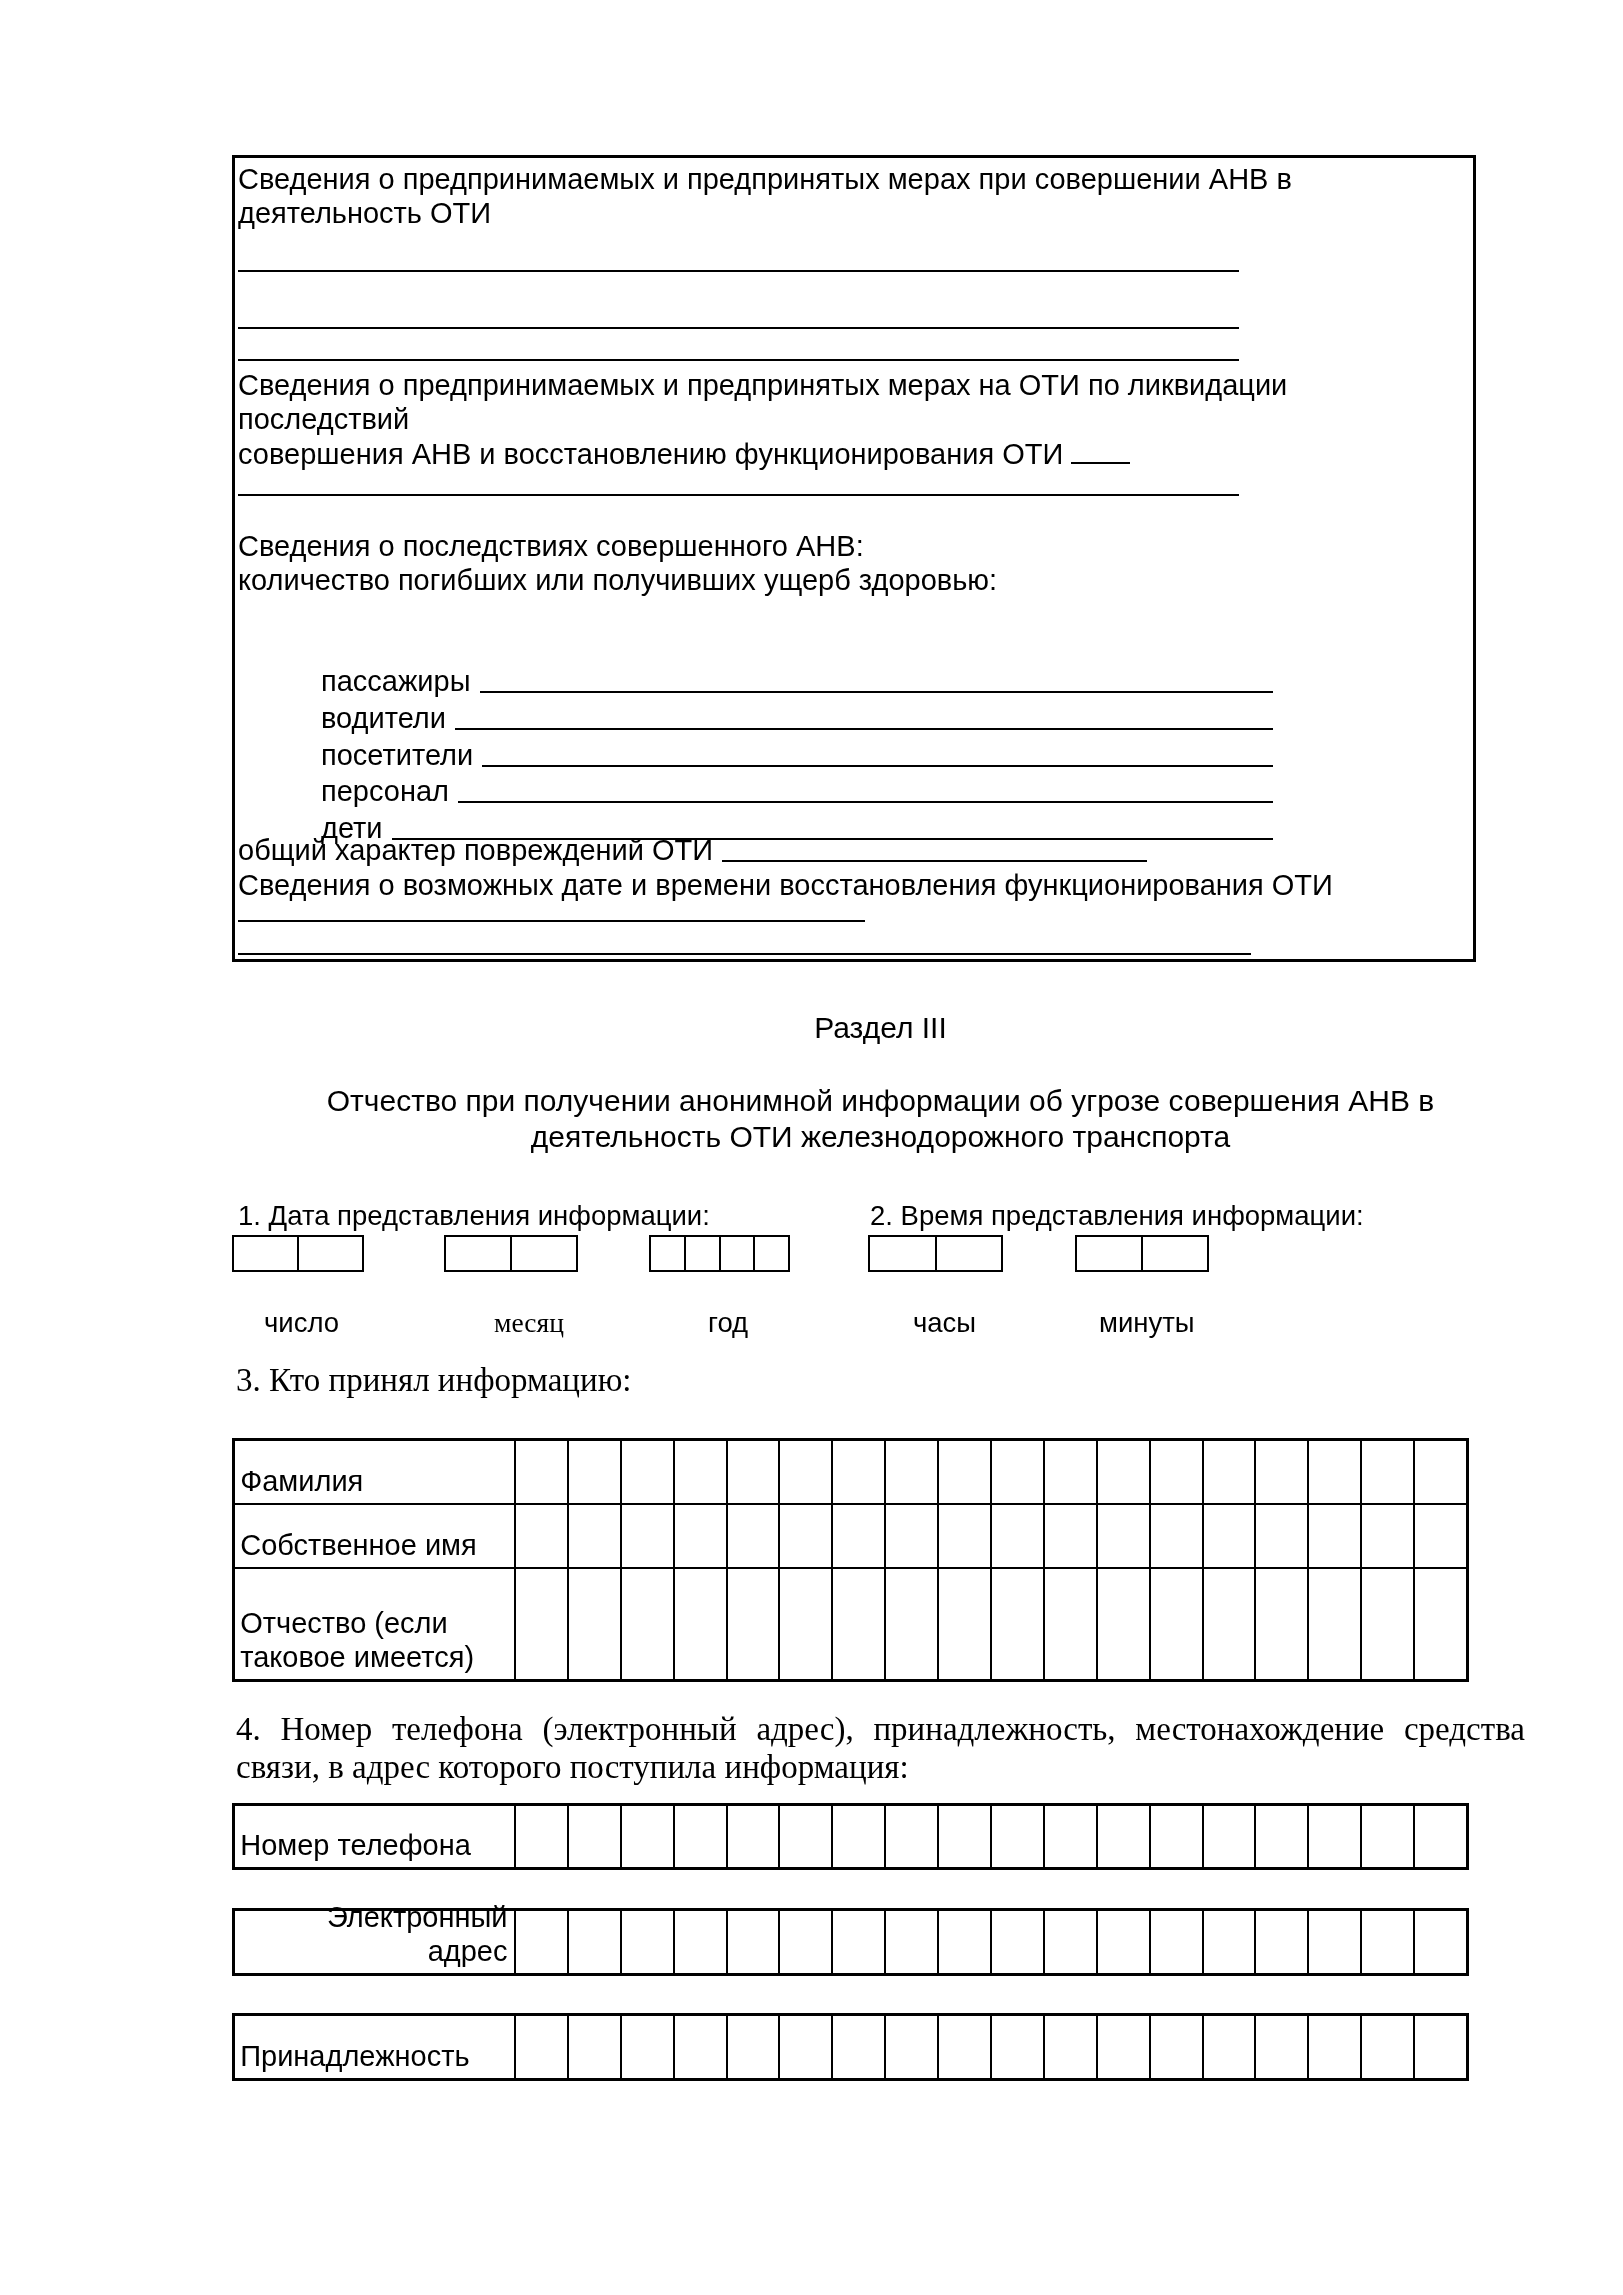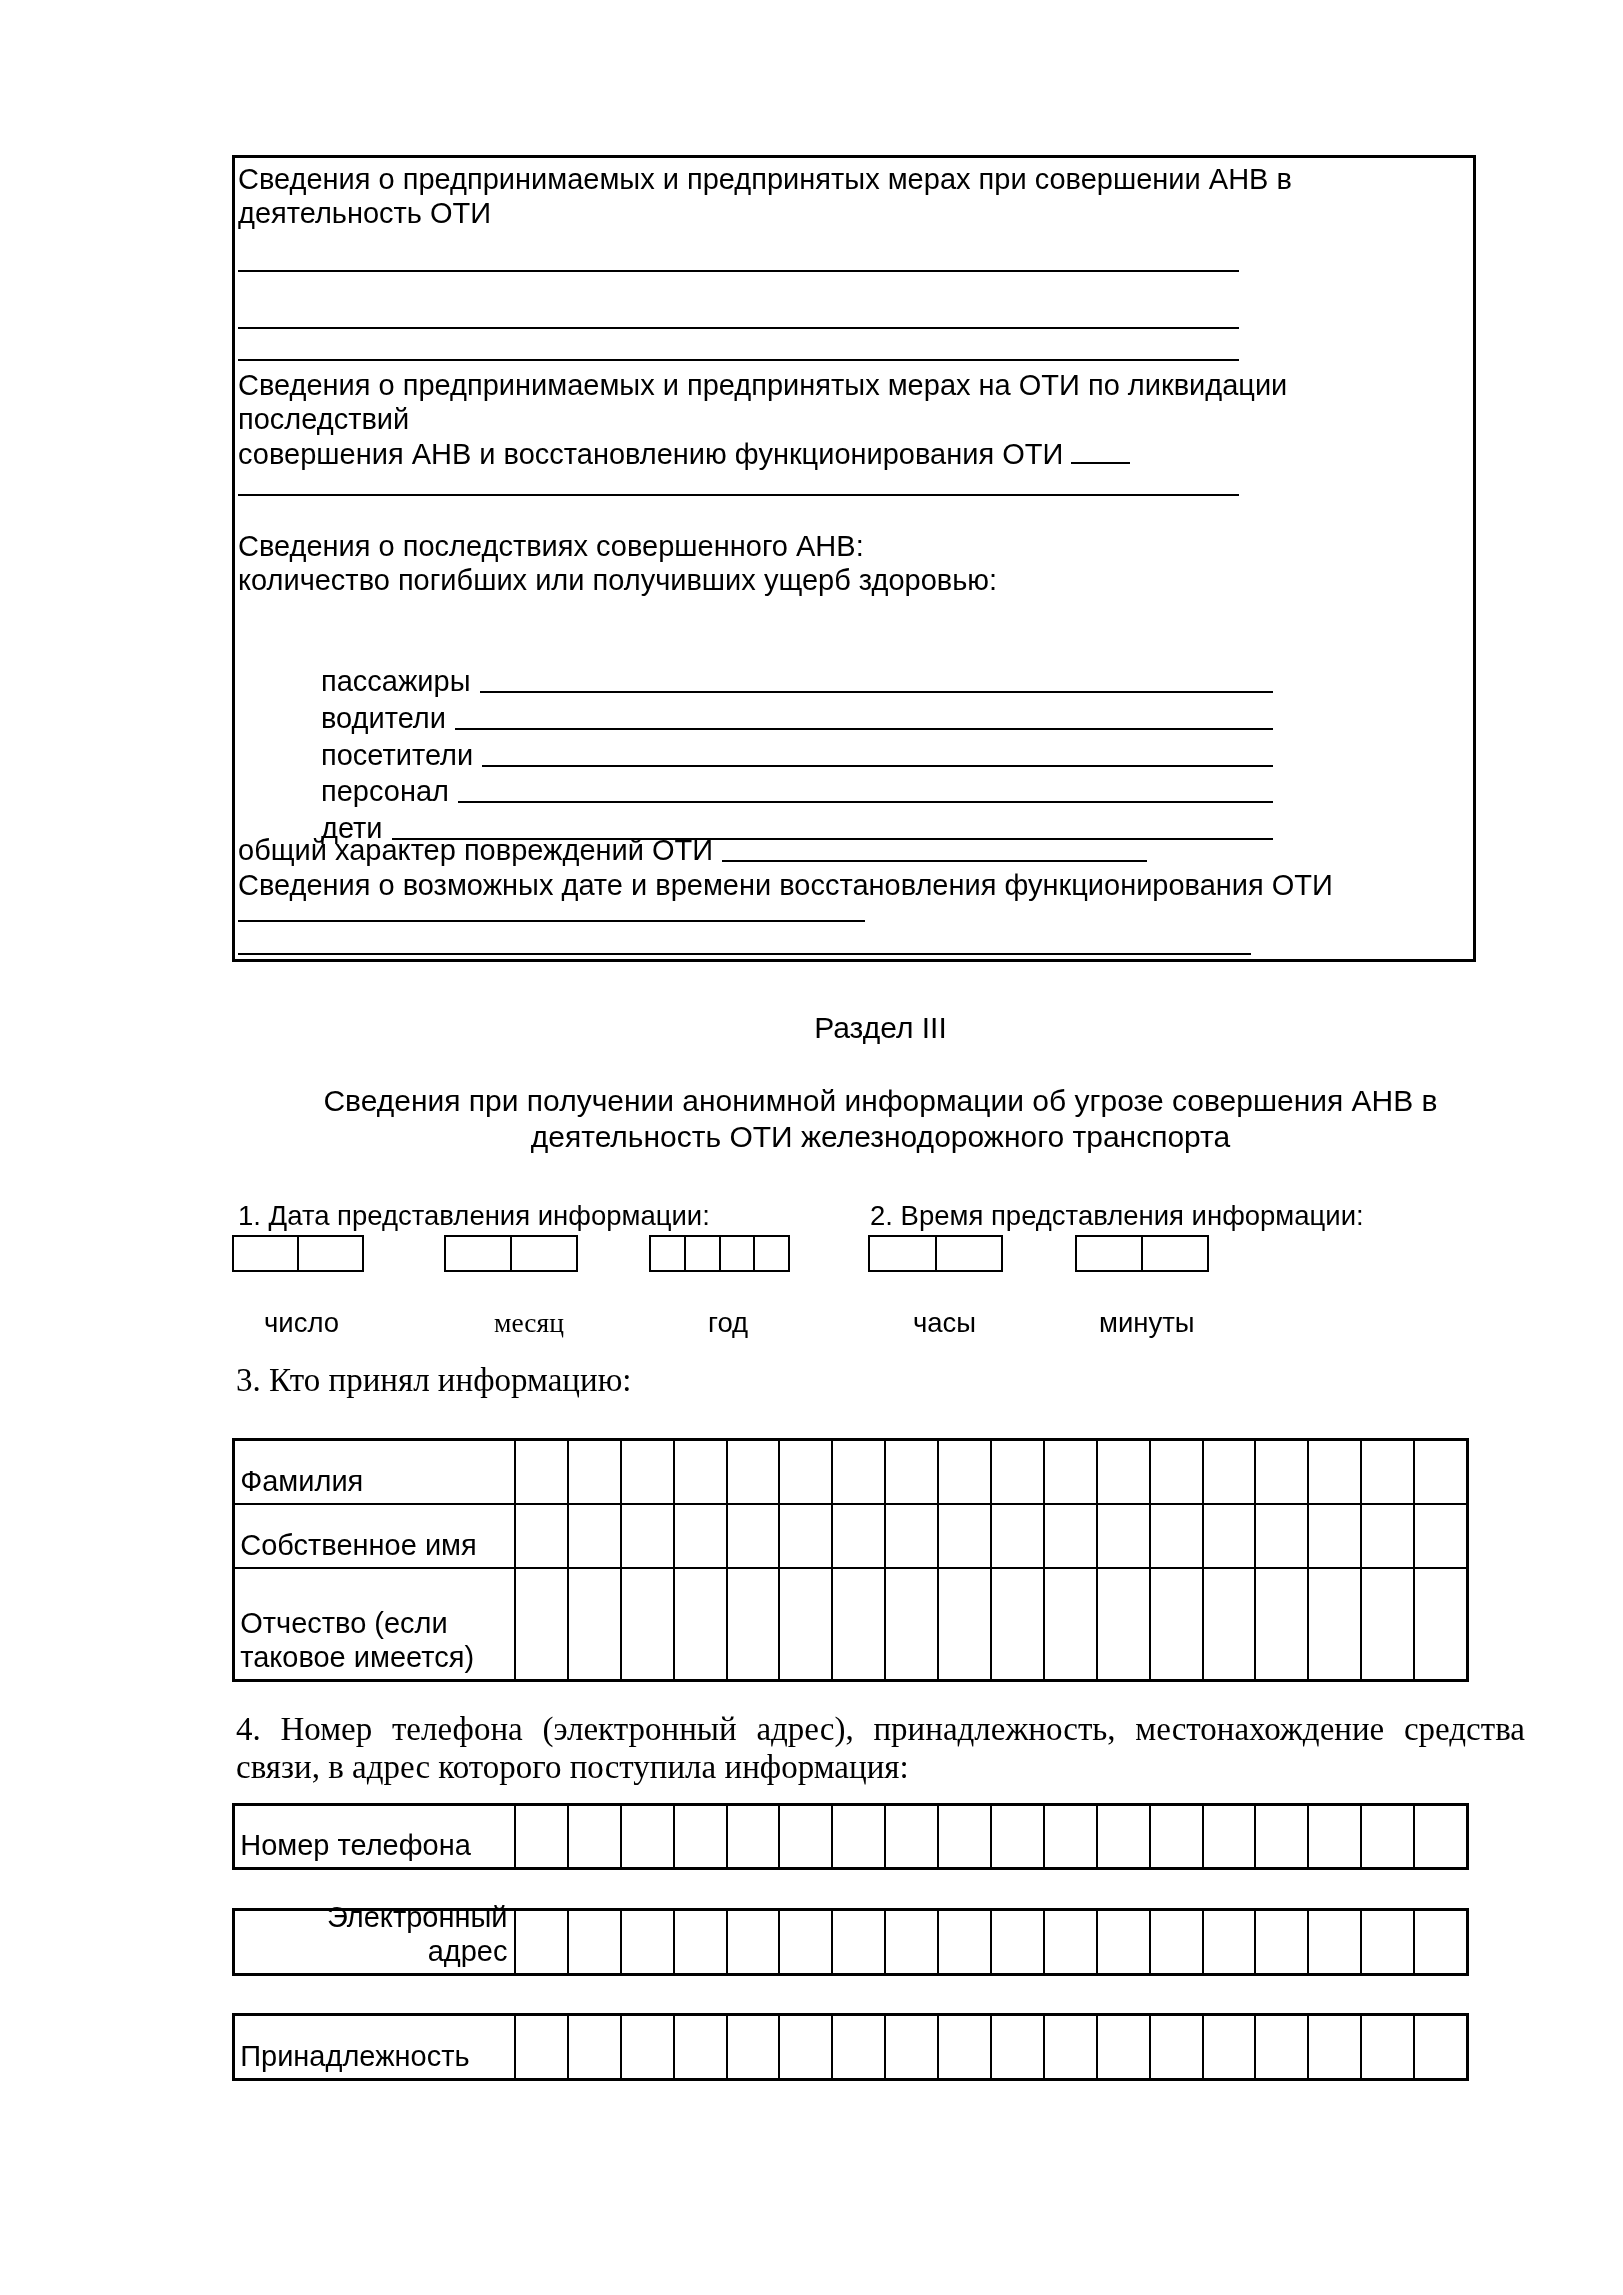--- a/index.html
+++ b/index.html
@@ -112,21 +112,21 @@
   <div class="abs t44 flex-row" style="left:238px;top:833px;">
     <span>общий характер повреждений ОТИ</span>
     <span class="fill-fixed" style="width:425px;"></span>
   </div>
   <div class="abs t44" style="left:238px;top:868px;">Сведения о возможных дате и времени восстановления функционирования ОТИ</div>
 
   <div class="rule" style="left:238px;top:920px;width:627px;"></div>
   <div class="rule" style="left:238px;top:953px;width:1013px;"></div>
 
   <div class="abs t46 centerline" style="top:995px;">Раздел III</div>
-  <div class="abs t46 centerline" style="top:1068px;">Сведения при получении анонимной информации об угрозе совершения АНВ в</div>
+  <div class="abs t46 centerline" style="top:1068px;">Отчество при получении анонимной информации об угрозе совершения АНВ в</div>
   <div class="abs t46 centerline" style="top:1104px;">деятельность ОТИ железнодорожного транспорта</div>
 
   <div class="abs t42" style="left:238px;top:1199px;">1. Дата представления информации:</div>
   <div class="abs t42" style="left:870px;top:1199px;">2. Время представления информации:</div>
 
   <div class="datebox" style="left:232px;width:132px;">
     <div class="dcell"></div>
   <div class="dcell"></div>
     </div>
   <div class="datebox" style="left:444px;width:134px;">

